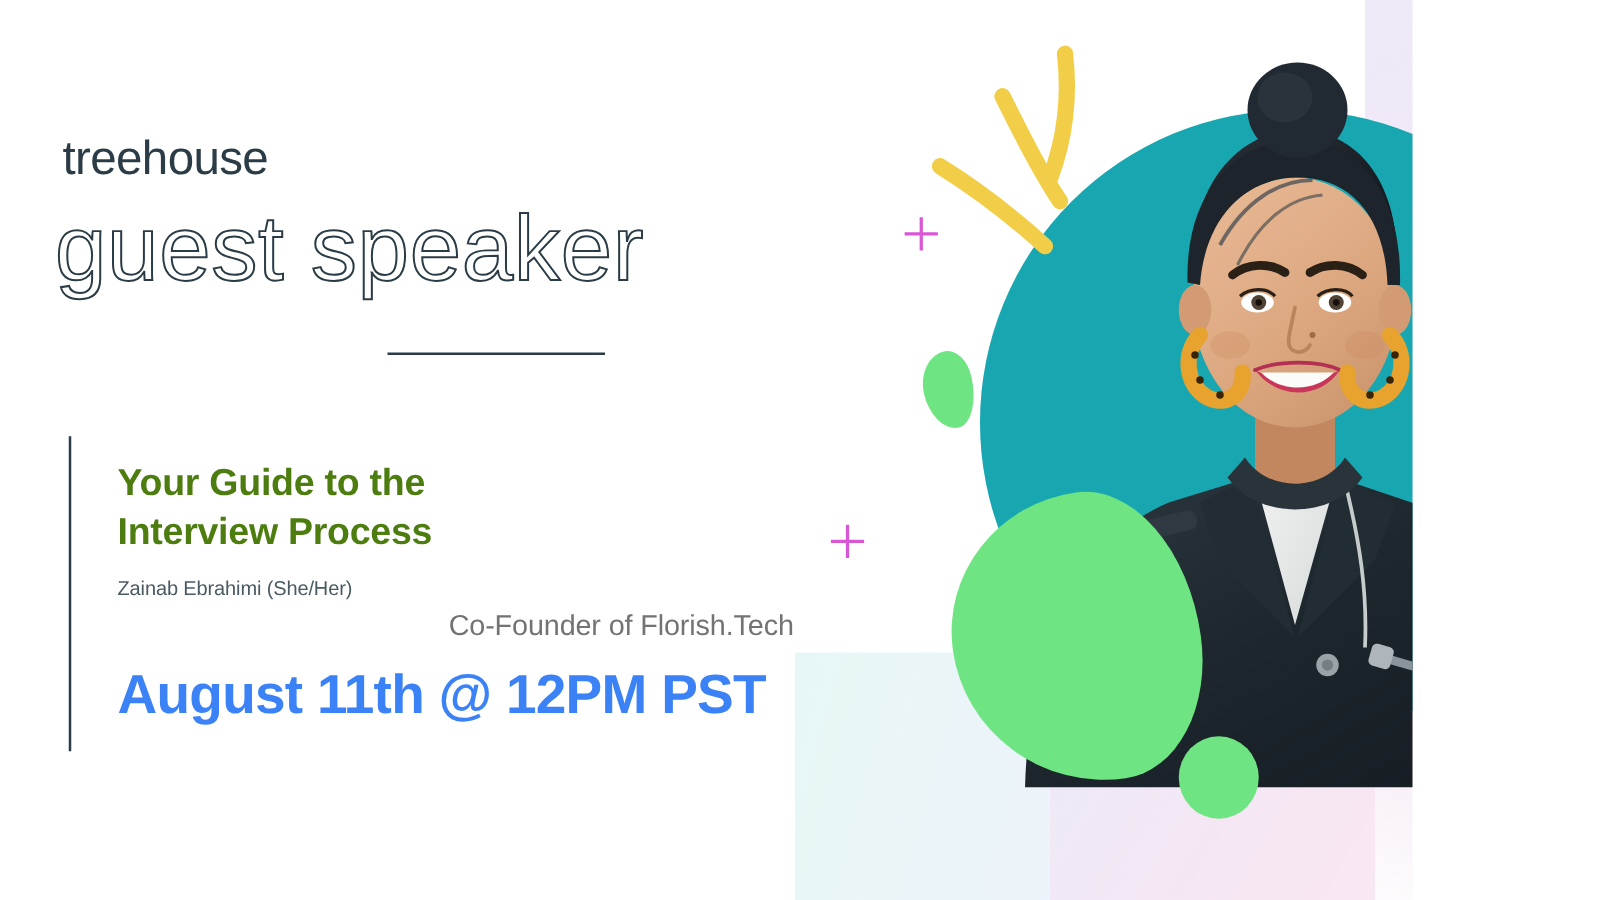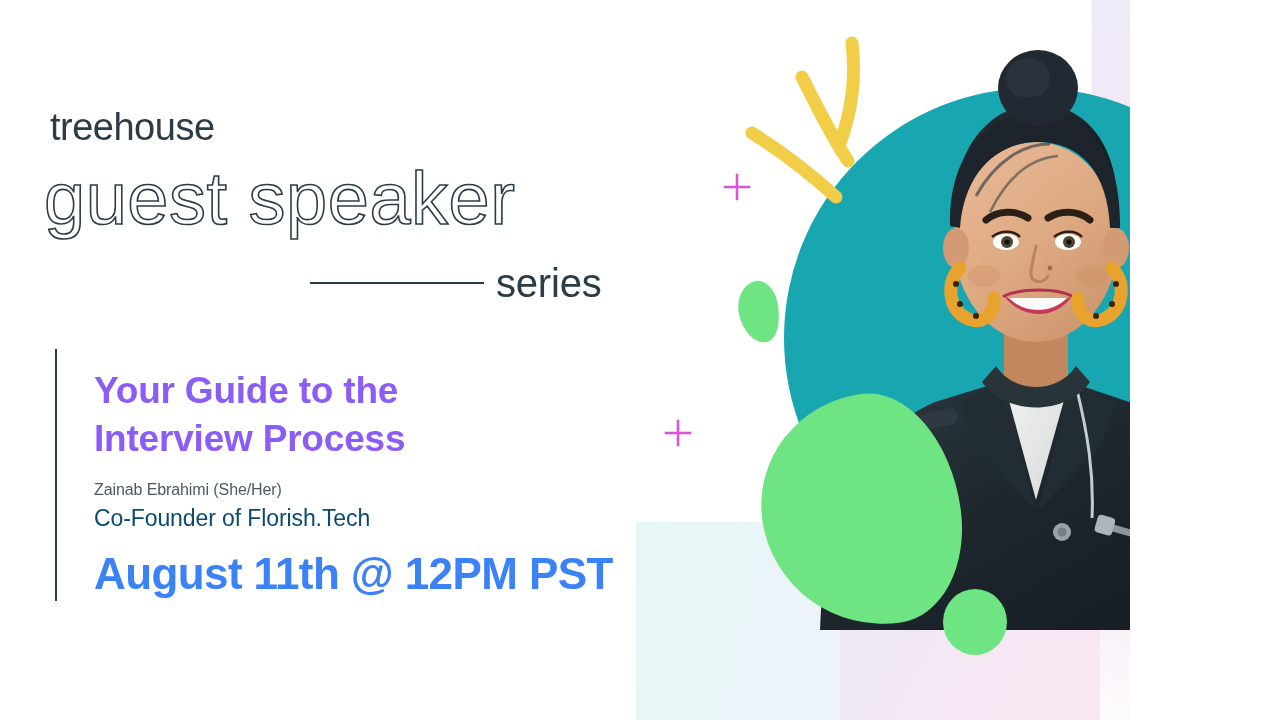--- a/index.html
+++ b/index.html
@@ -193,43 +193,44 @@
     width: 580px;
     height: 252px;
     border-left: 2px solid #2B3C46;
     box-sizing: border-box;
   }
   #detail-inner {
     padding-left: 37px;
     padding-top: 18px;
   }
   #talk-title {
-    font-size: 37px;
+    font-size: 30px;
     font-weight: 700;
-    color: #8b5cf6;
+    color: #4d7c0f;
     line-height: 1.3;
     letter-spacing: -0.2px;
     margin: 0;
     max-width: 340px;
   }
   #speaker-name {
     font-size: 16px;
     font-weight: 400;
     color: #4A5A63;
     line-height: 1.35;
     margin: 16px 0 0 0;
     letter-spacing: -0.1px;
   }
   #speaker-role {
     font-size: 23px;
     font-weight: 400;
-    color: #0c4a6e;
+    color: #737373;
     line-height: 1.35;
     margin: 2px 0 0 0;
     letter-spacing: -0.1px;
+    text-align: right;
   }
   #event-datetime {
     font-size: 44px;
     font-weight: 700;
     color: #3b82f6;
     line-height: 1.1;
     margin: 16px 0 0 0;
     letter-spacing: -0.6px;
   }
 </style>
@@ -388,21 +389,20 @@
   </svg>
 
   <div id="left-panel">
 
     <div id="brand-wordmark">treehouse</div>
 
     <div id="headline-outline">guest speaker</div>
 
     <div id="series-row">
       <div id="series-rule"></div>
-      <div id="series-label">series</div>
     </div>
 
     <div id="detail-block">
       <div id="detail-inner">
         <h1 id="talk-title">Your Guide to the Interview Process</h1>
         <p id="speaker-name">Zainab Ebrahimi (She/Her)</p>
         <p id="speaker-role">Co-Founder of Florish.Tech</p>
         <p id="event-datetime">August 11th @ 12PM PST</p>
       </div>
     </div>

